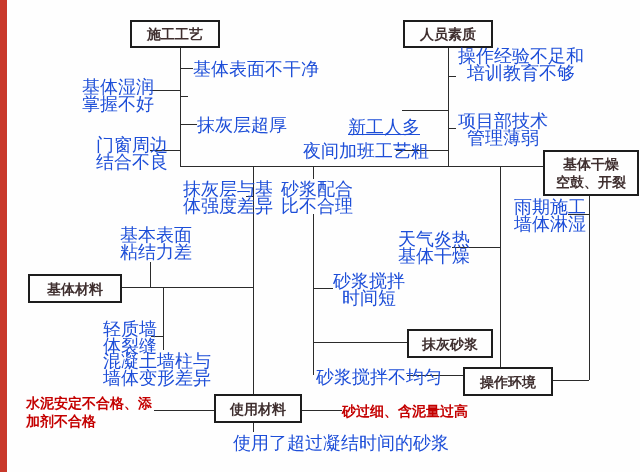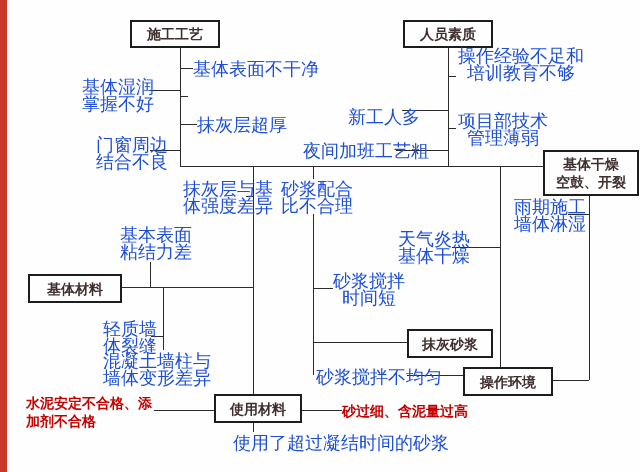--- a/index.html
+++ b/index.html
@@ -76,21 +76,21 @@
 
   <div class="lbl" style="left:193px;top:60px;">基体表面不干净</div>
   <div class="lbl" style="left:82px;top:78px;text-align:center;">基体湿润
 掌握不好</div>
   <div class="lbl" style="left:197px;top:116px;">抹灰层超厚</div>
   <div class="lbl" style="left:96px;top:136px;">门窗周边
 结合不良</div>
 
   <div class="lbl" style="left:458px;top:47px;">操作经验不足和
 培训教育不够</div>
-  <div class="lbl" style="left:348px;top:108px;">新工人多</div>
+  <div class="lbl" style="left:348px;top:118px;text-decoration:underline;">新工人多</div>
   <div class="lbl" style="left:458px;top:112px;">项目部技术
 管理薄弱</div>
   <div class="lbl" style="left:303px;top:142px;">夜间加班工艺粗</div>
 
   <div class="lbl" style="left:183px;top:180px;">抹灰层与基
 体强度差异</div>
   <div class="lbl" style="left:281px;top:180px;">砂浆配合
 比不合理</div>
   <div class="lbl" style="left:120px;top:226px;">基本表面
 粘结力差</div>

